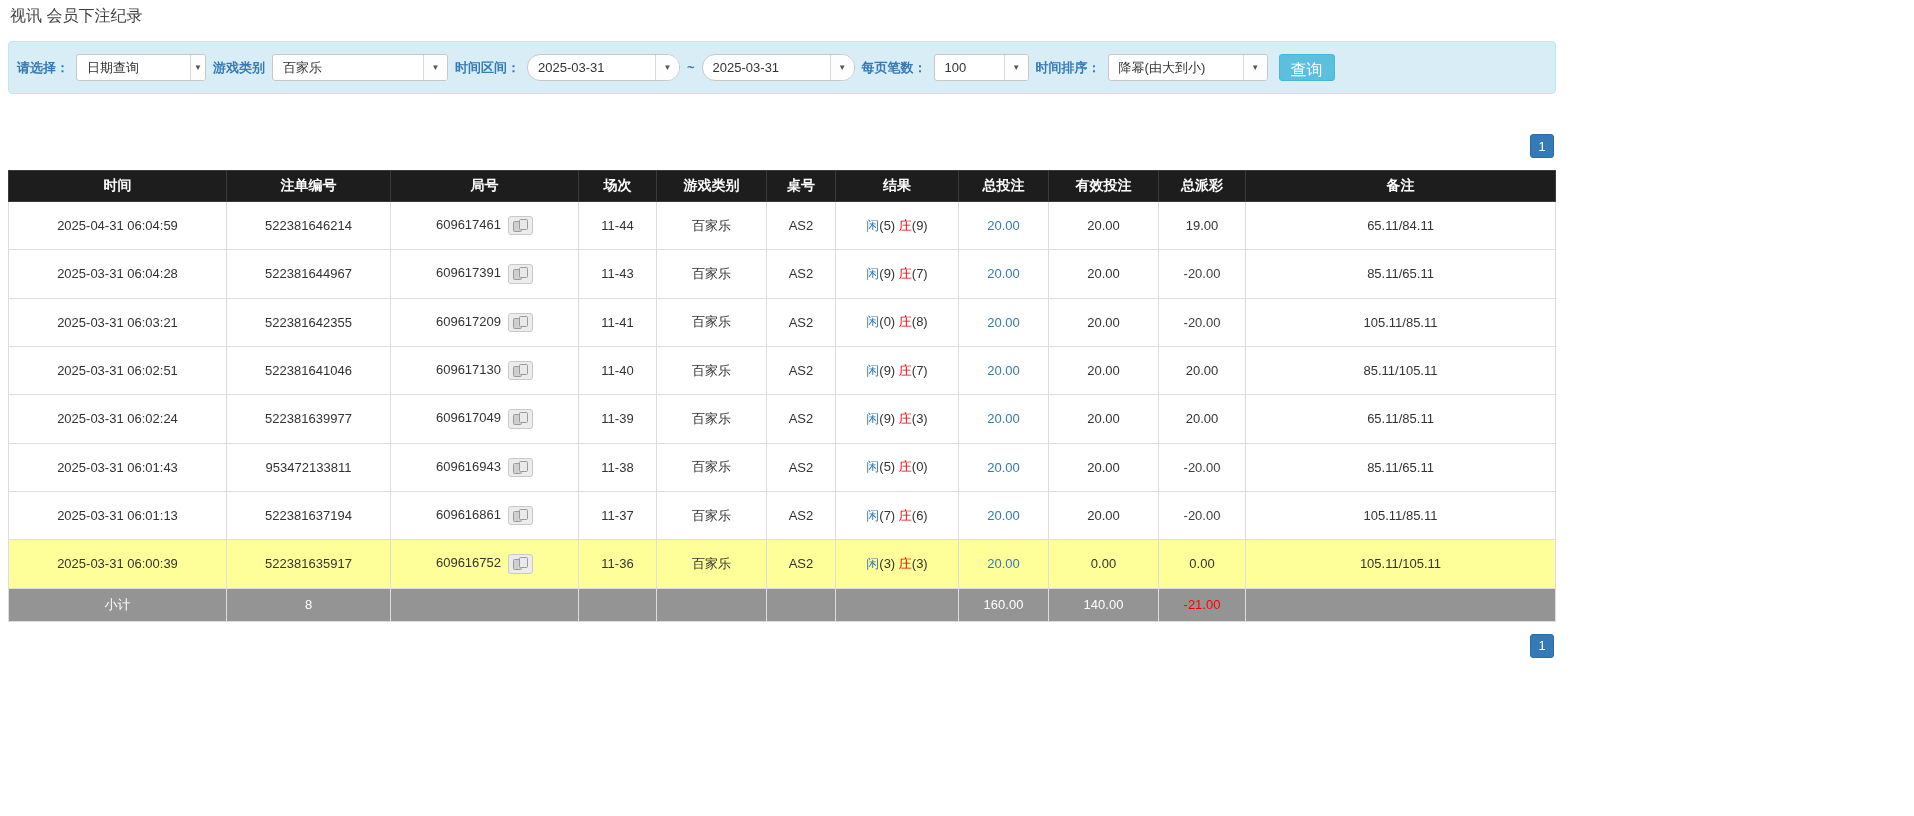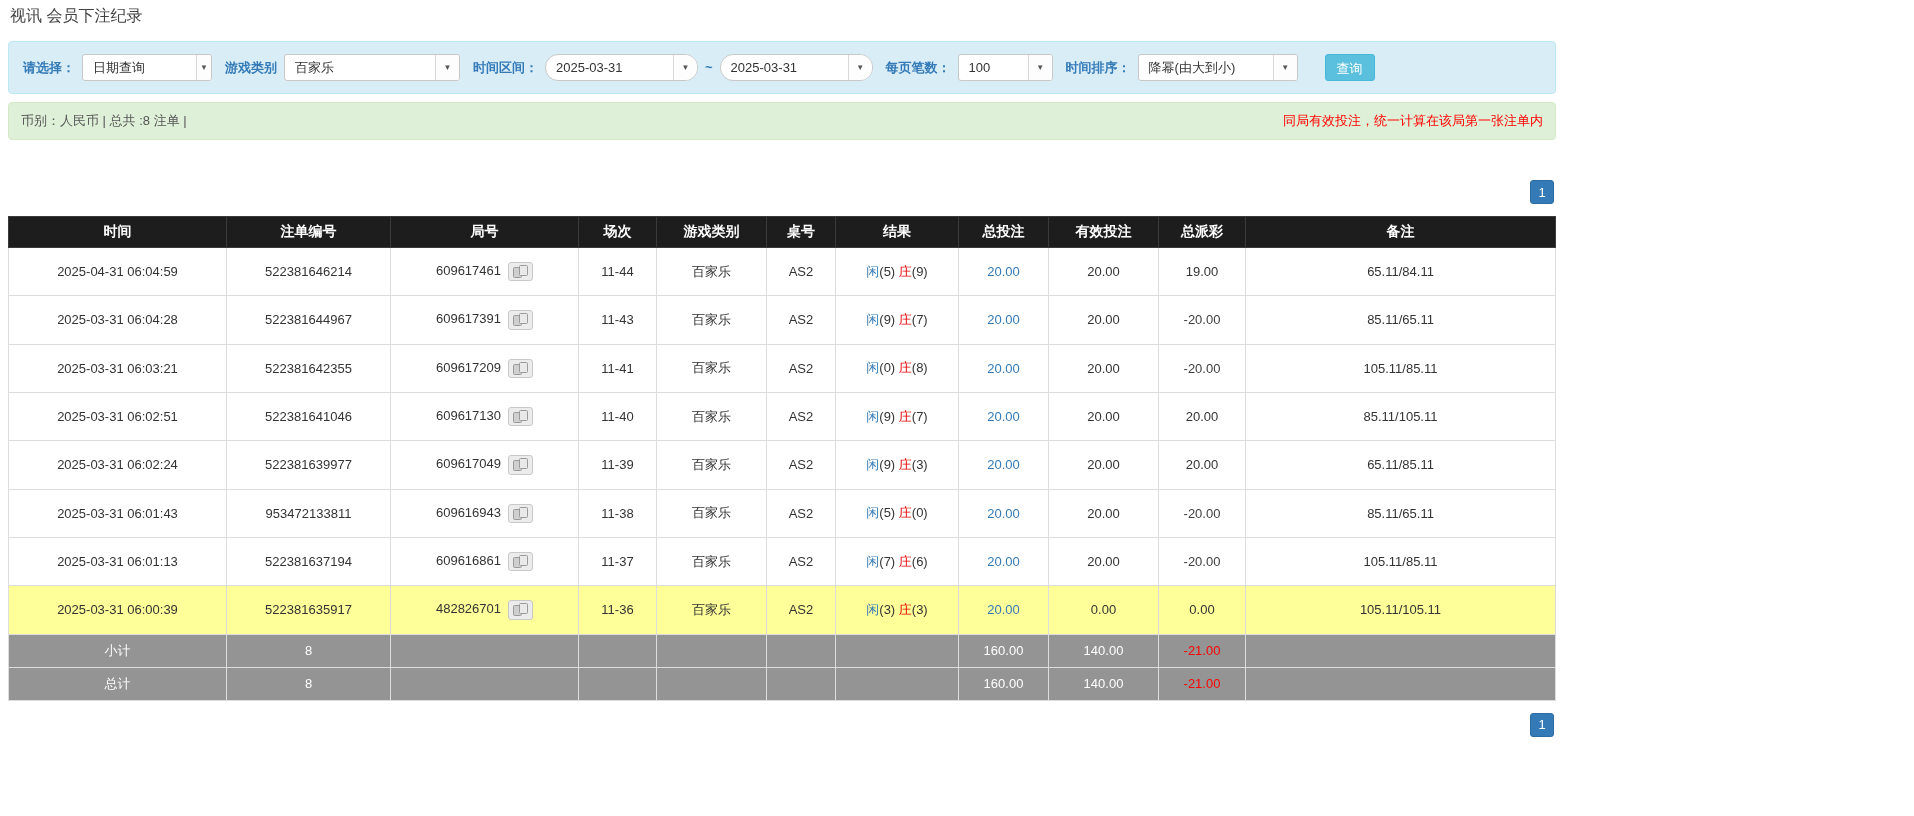--- a/index.html
+++ b/index.html
@@ -25,21 +25,20 @@
     border-radius: 4px;
     padding: 12px 8px;
     display: flex;
     align-items: center;
     gap: 7px;
   }
   .flabel {
     color: #337ab7;
     font-size: 13px;
     font-weight: bold;
-    margin-left: 6px;
     white-space: nowrap;
   }
   .select {
     display: inline-flex;
     align-items: stretch;
     background: #fff;
     border: 1px solid #c8c8c8;
     border-radius: 3px;
     height: 27px;
     cursor: pointer;
@@ -67,26 +66,26 @@
   .w-query { width: 130px; gap: 41px; }
   .w-game  { width: 176px; }
   .w-date  { width: 153px; border-radius: 13px; }
   .w-size  { width: 95px; }
   .w-sort  { width: 160px; }
   .tilde { color: #337ab7; font-size: 13px; font-weight: bold; }
   .search-btn {
     background: #5bc0de;
     border: 1px solid #46b8da;
     color: #fff;
-    font-size: 13px;
+    font-size: 16px;
     border-radius: 3px;
     padding: 5px 11px;
     height: 27px;
     cursor: pointer;
-    margin-left: 20px;
+    margin-left: 4px;
     text-align: right;
   }
 
   
   .info-bar {
     margin-top: 8px;
     background: #dff0d8;
     border: 1px solid #d6e9c6;
     border-radius: 4px;
     padding: 9px 12px;
@@ -203,24 +202,20 @@
 
     <span class="flabel">时间排序：</span>
     <div class="select w-sort">
       <span class="sel-text">降幂(由大到小)</span>
       <span class="sel-caret">▼</span>
     </div>
 
     <button class="search-btn">查询</button>
   </div>
 
-  <div class="info-bar">
-    <span class="info-left">币别：人民币 | 总共 :8 注单 |</span>
-    <span class="info-right">同局有效投注，统一计算在该局第一张注单内</span>
-  </div>
 
   <div class="pager top">
     <button class="page-btn">1</button>
   </div>
 
   <table>
     <colgroup>
       <col style="width:218px">
         <col style="width:164px">
         <col style="width:188px">
@@ -357,21 +352,21 @@
           <td>AS2</td>
           <td><span class="xian">闲</span><span>(7)</span> <span class="zhuang">庄</span><span>(6)</span></td>
           <td><span class="blue">20.00</span></td>
           <td>20.00</td>
           <td class="neg">-20.00</td>
           <td>105.11/85.11</td>
         </tr>
         <tr class="hl">
           <td>2025-03-31 06:00:39</td>
           <td>522381635917</td>
-          <td><span>482826701</span><button class="round-btn"><svg width="15" height="13" viewBox="0 0 15 13">
+          <td><span>609616752</span><button class="round-btn"><svg width="15" height="13" viewBox="0 0 15 13">
                 <rect x="0.5" y="2.5" width="8" height="10" rx="1" fill="#cfcfcf" stroke="#9a9a9a"></rect>
                 <rect x="6.5" y="0.5" width="8" height="10" rx="1" fill="#e9e9e9" stroke="#9a9a9a"></rect>
               </svg></button></td>
           <td>11-36</td>
           <td>百家乐</td>
           <td>AS2</td>
           <td><span class="xian">闲</span><span>(3)</span> <span class="zhuang">庄</span><span>(3)</span></td>
           <td><span class="blue">20.00</span></td>
           <td>0.00</td>
           <td>0.00</td>
@@ -385,33 +380,20 @@
           <td></td>
           <td></td>
           <td></td>
           <td></td>
           <td></td>
           <td>160.00</td>
           <td>140.00</td>
           <td class="neg-footer">-21.00</td>
           <td></td>
         </tr>
-        <tr>
-          <td>总计</td>
-          <td>8</td>
-          <td></td>
-          <td></td>
-          <td></td>
-          <td></td>
-          <td></td>
-          <td>160.00</td>
-          <td>140.00</td>
-          <td class="neg-footer">-21.00</td>
-          <td></td>
-        </tr>
       </tfoot>
   </table>
 
   <div class="pager bottom">
     <button class="page-btn">1</button>
   </div>
 
 </div>
 
 </body></html>

